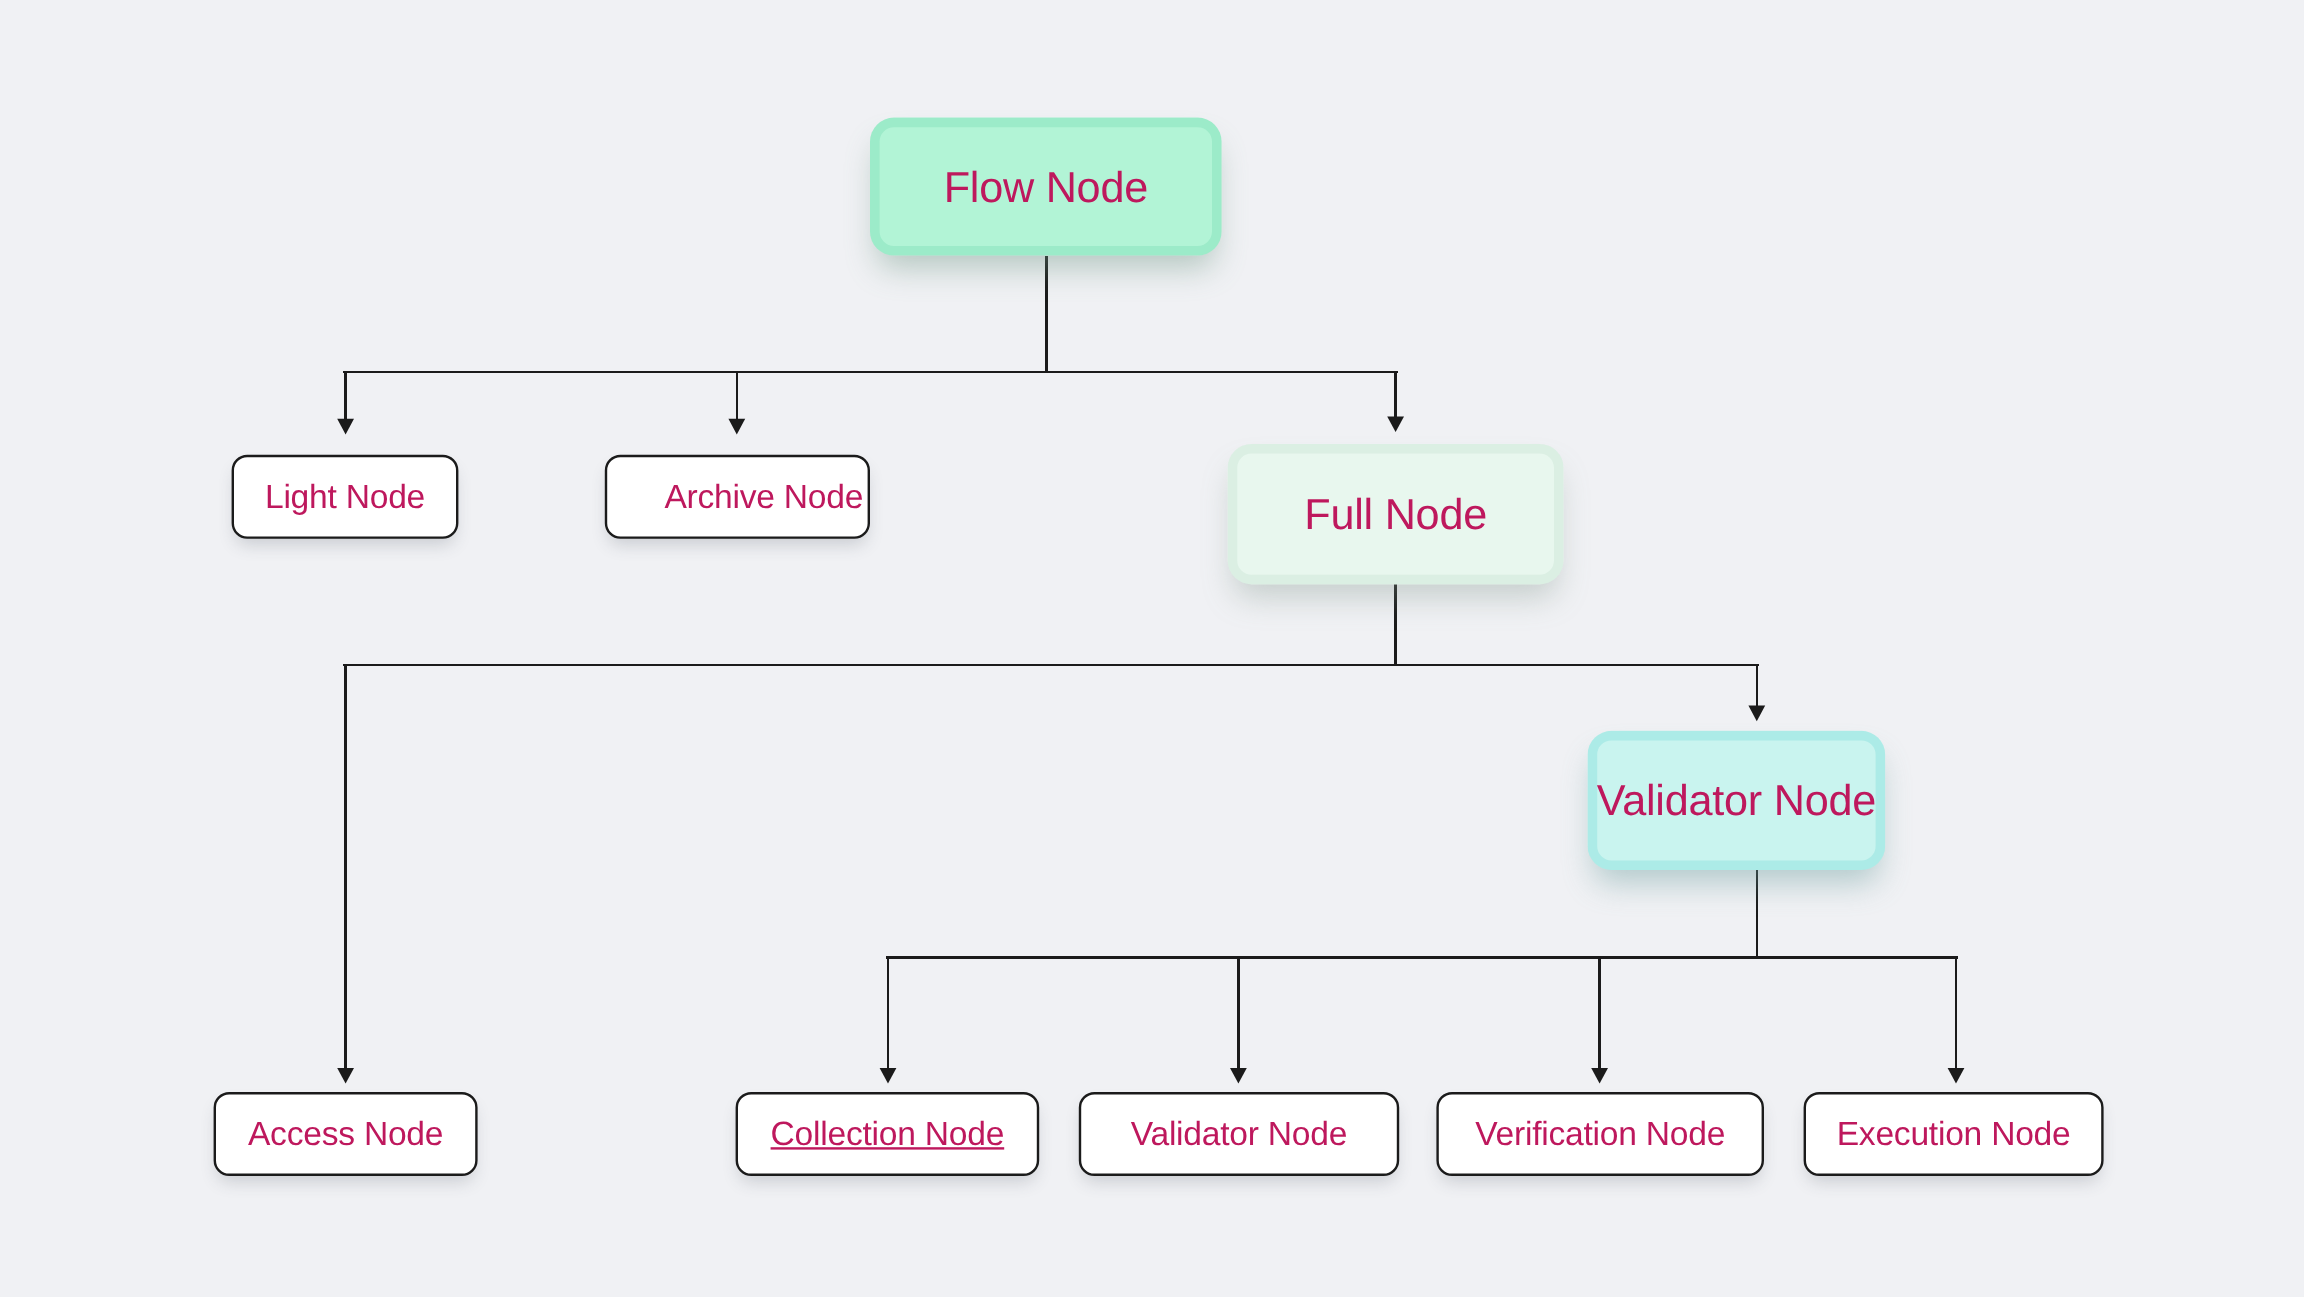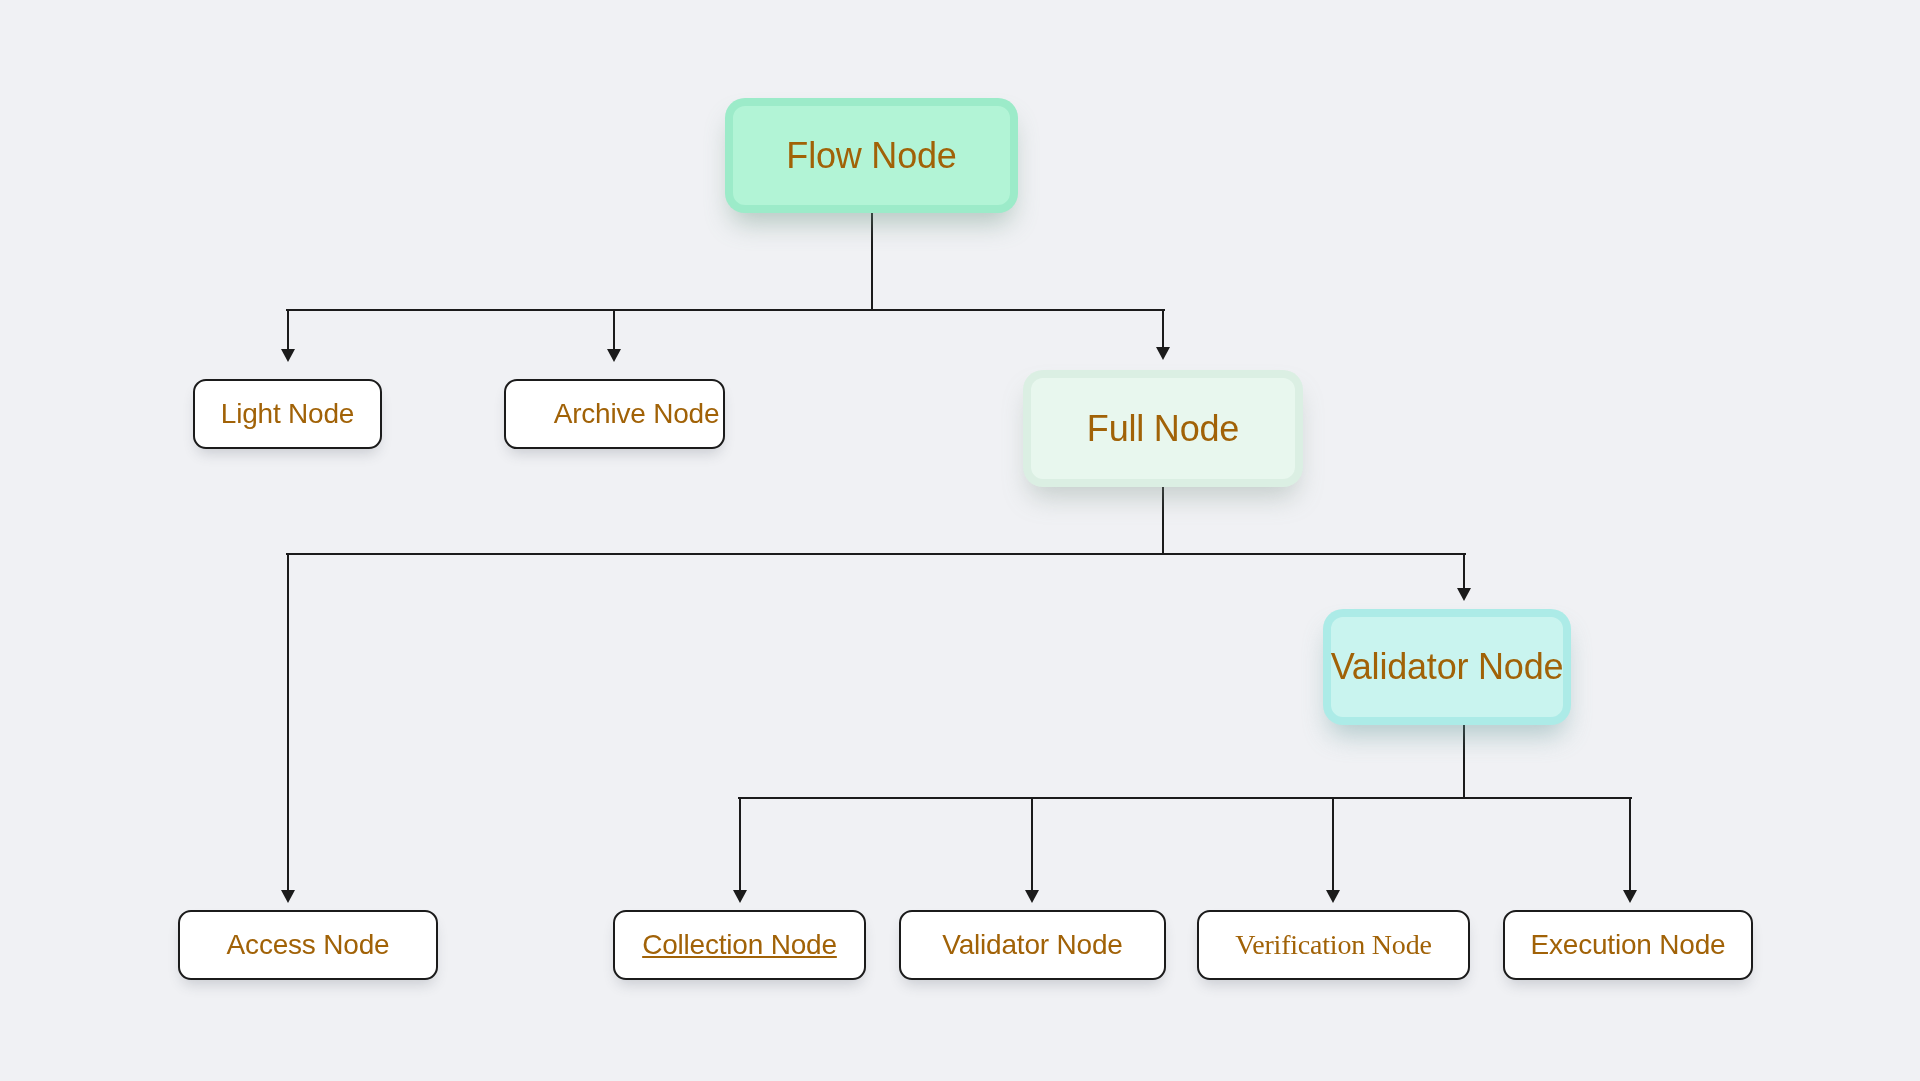--- a/index.html
+++ b/index.html
@@ -26,21 +26,21 @@
     height: 1081px;
     pointer-events: none;
   }
   .node {
     position: absolute;
     display: flex;
     align-items: center;
     justify-content: center;
     text-align: center;
     box-sizing: border-box;
-    color: #a16207;
+    color: #be185d;
     white-space: nowrap;
     letter-spacing: -0.2px;
   }
   .node.plain {
     background: #ffffff;
     border: 2px solid #1b1b1b;
     border-radius: 13px;
     font-size: 28px;
     font-weight: 500;
     box-shadow: 0 8px 14px -4px rgba(60, 70, 80, 0.22);
@@ -92,28 +92,28 @@
     </div>
     <div class="node plain" style="left: 504px; top: 379px; width: 221px; height: 70px; padding-left: 44px;">
       <span class="node-label">Archive Node</span>
     </div>
     <div class="node accent" style="left: 1023px; top: 370px; width: 280px; height: 117px; background: rgb(232, 247, 238); box-shadow: rgba(140, 190, 165, 0.14) 0px 0px 0px 8px inset, rgba(130, 150, 140, 0.38) 0px 16px 26px -6px;">
       <span class="node-label">Full Node</span>
     </div>
     <div class="node accent" style="left: 1323px; top: 609px; width: 248px; height: 116px; background: rgb(201, 244, 239); box-shadow: rgba(0, 185, 185, 0.14) 0px 0px 0px 8px inset, rgba(105, 155, 155, 0.45) 0px 16px 26px -6px;">
       <span class="node-label">Validator Node</span>
     </div>
-    <div class="node plain" style="left: 178px; top: 910px; width: 260px; height: 70px;">
+    <div class="node plain" style="left: 178px; top: 910px; width: 220px; height: 70px;">
       <span class="node-label">Access Node</span>
     </div>
     <div class="node plain" style="left: 613px; top: 910px; width: 253px; height: 70px; text-decoration: underline;">
       <span class="node-label">Collection Node</span>
     </div>
     <div class="node plain" style="left: 899px; top: 910px; width: 267px; height: 70px;">
       <span class="node-label">Validator Node</span>
     </div>
-    <div class="node plain" style="left: 1197px; top: 910px; width: 273px; height: 70px; font-family: Liberation Serif, serif;">
+    <div class="node plain" style="left: 1197px; top: 910px; width: 273px; height: 70px;">
       <span class="node-label">Verification Node</span>
     </div>
     <div class="node plain" style="left: 1503px; top: 910px; width: 250px; height: 70px;">
       <span class="node-label">Execution Node</span>
     </div>
   </div>
 
 </body></html>

